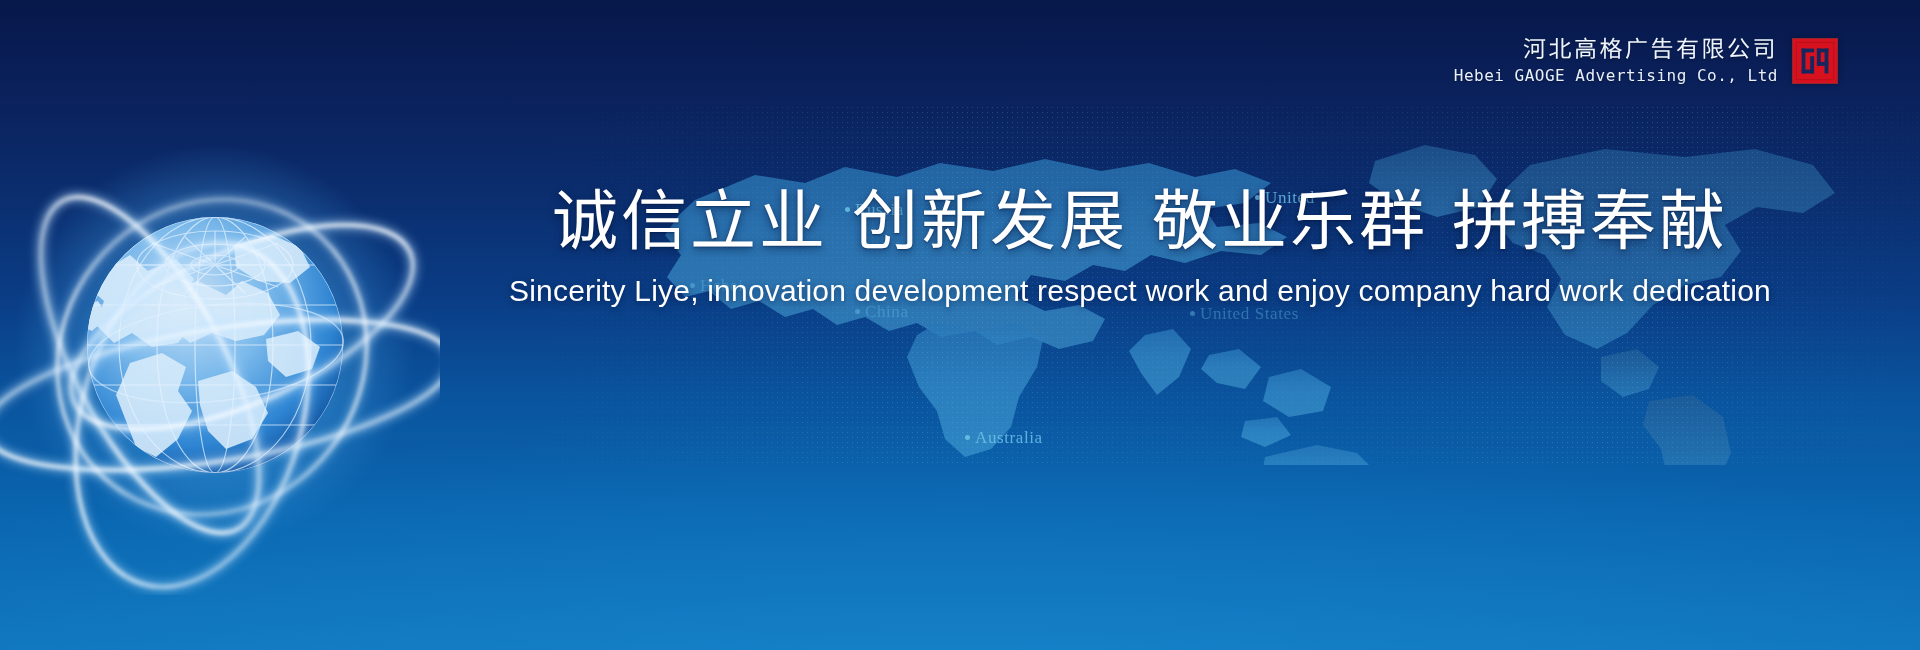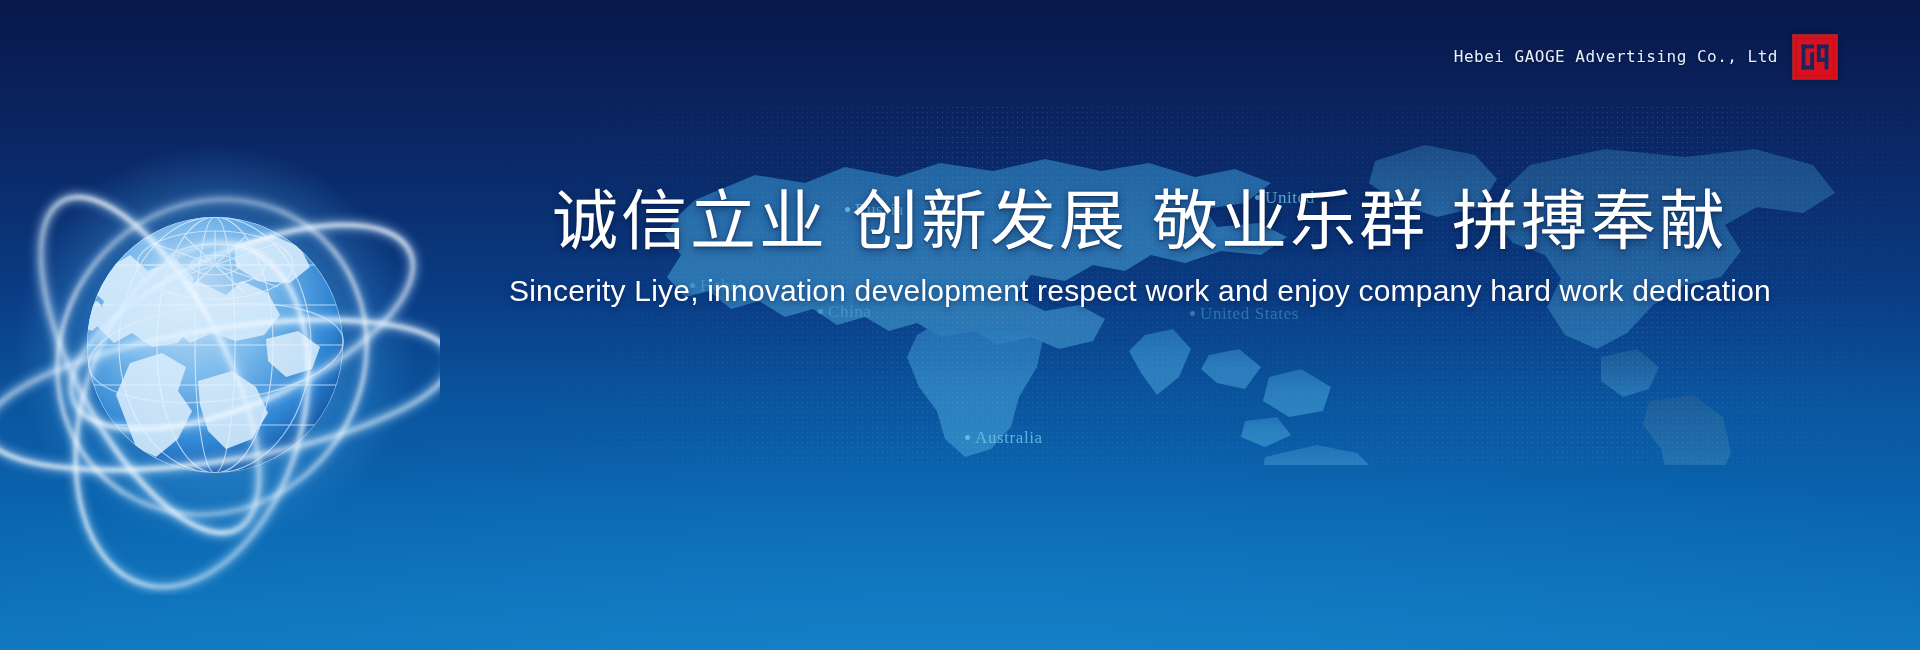--- a/index.html
+++ b/index.html
@@ -258,27 +258,28 @@
 
         <ellipse cx="236" cy="258" rx="128" ry="48" stroke="#dff0ff" stroke-width="1.4" opacity=".6" transform="rotate(-6 236 258)"></ellipse>
       </g>
     </svg>
   </div>
 
   <div>
     <span class="map-label" style="left:845px;top:180px;margin-top:20px;"><span class="dot"></span><span>Russia</span></span>
     <span class="map-label" style="left:1255px;top:188px;"><span class="dot"></span><span>United</span></span>
     <span class="map-label faint" style="left:690px;top:276px;"><span class="dot"></span><span>Hebei</span></span>
-    <span class="map-label faint" style="left:818px;top:302px;"><span class="dot"></span><span>China</span></span>
+    <span class="map-label faint" style="left:855px;top:302px;"><span class="dot"></span><span>China</span></span>
     <span class="map-label faint" style="left:1190px;top:304px;"><span class="dot"></span><span>United States</span></span>
     <span class="map-label" style="left:965px;top:428px;"><span class="dot"></span><span>Australia</span></span>
   </div>
 
   <div class="company-block">
     <div class="company-names">
+      <div class="company-cn">河北高格广告有限公司</div>
       <div class="company-en">Hebei GAOGE Advertising Co., Ltd</div>
     </div>
     <div class="logo-mark">
       <svg viewBox="0 0 46 46" aria-hidden="true">
         <rect x="0" y="0" width="46" height="46" fill="#d8111f"></rect>
         <rect x="3.5" y="3.5" width="39" height="39" fill="none" stroke="#b8121d" stroke-width="1"></rect>
         <g fill="#15275e">
           <rect x="9" y="10" width="4" height="26"></rect>
           <rect x="9" y="10" width="13" height="4"></rect>
           <rect x="18" y="18" width="4" height="18"></rect>

